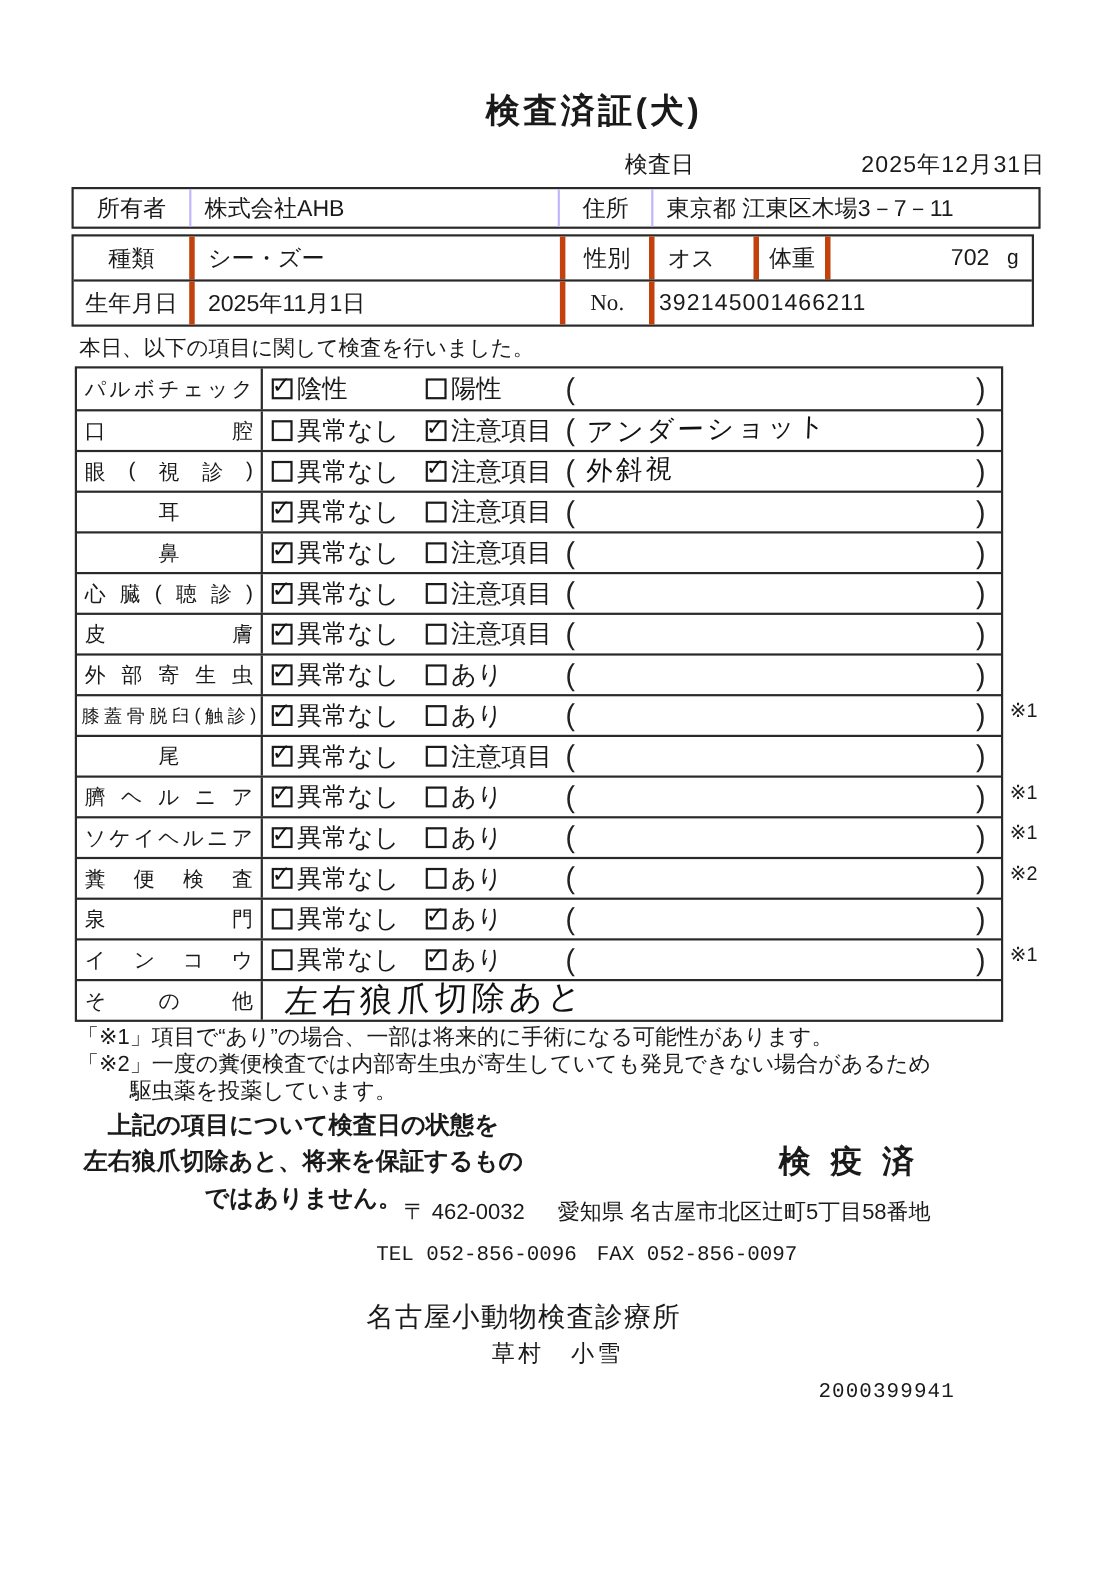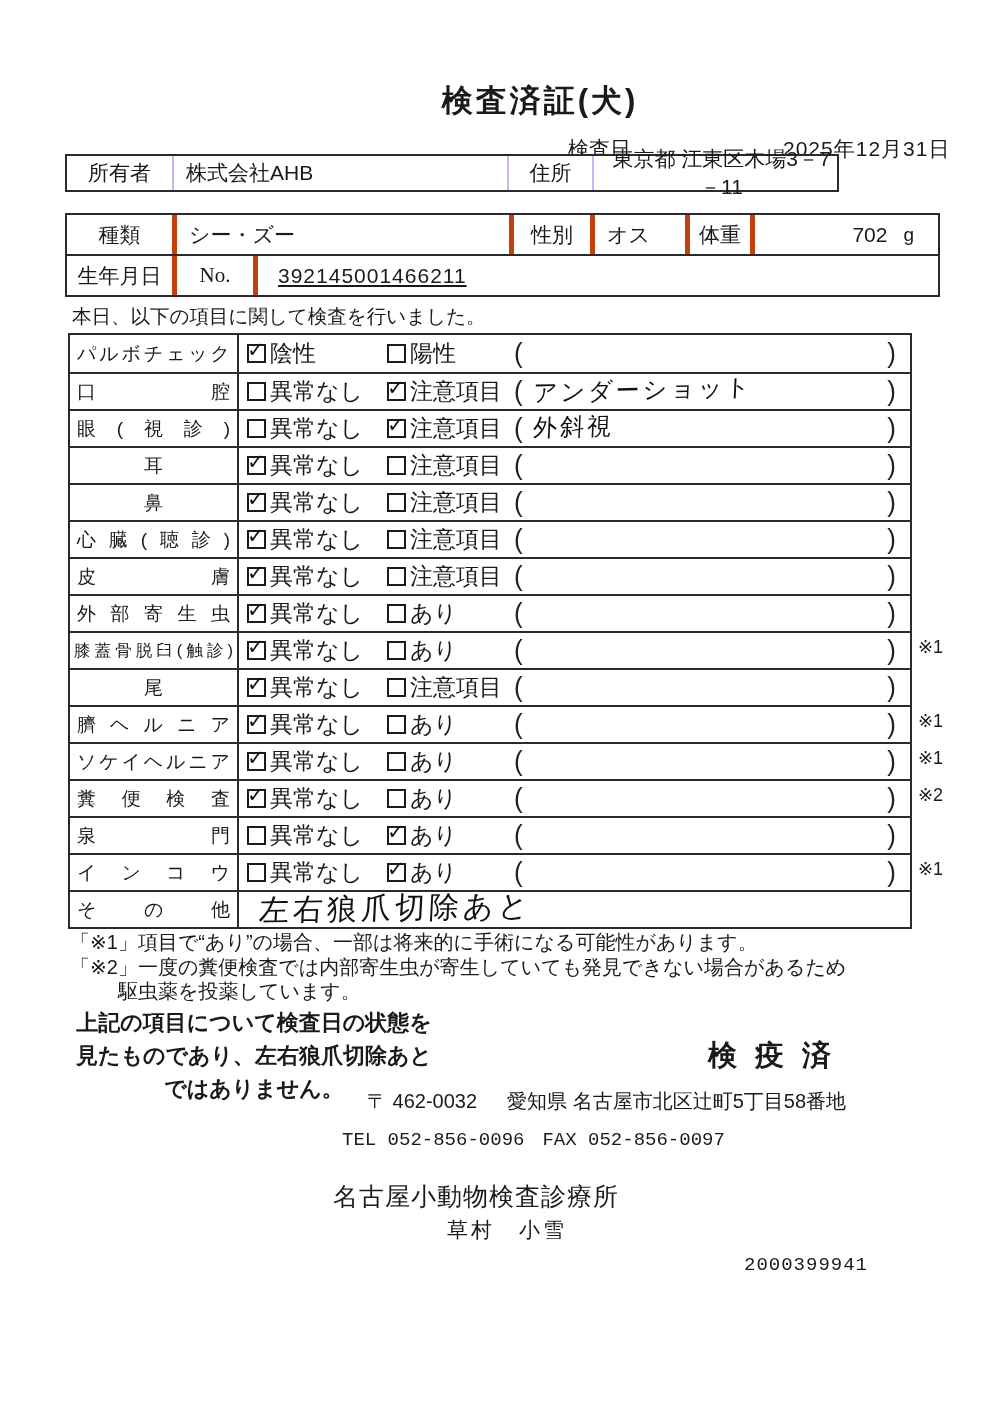--- a/index.html
+++ b/index.html
@@ -13,27 +13,27 @@
   .doc-title{top:80px;left:0;width:1000px;text-align:center;font-size:31px;font-weight:600;letter-spacing:3px;padding-left:40px;}
   
   .exam-date-label{top:135px;left:568px;font-size:21px;}
   .exam-date-value{top:135px;left:783px;font-size:21px;letter-spacing:1px;}
   
   .grid{border:2px solid #2a2a2a;display:flex;box-sizing:border-box;background:#fff;}
   .grid .cell{box-sizing:border-box;border-left:2px solid #c4b5fd;display:flex;align-items:center;font-size:21px;}
   .grid .cell:first-child{border-left:none;}
   .cell.lab{justify-content:center;}
   .cell.val{padding-left:12px;}
-  .owner-table{top:154px;left:65px;width:774px;height:38px;}
+  .owner-table{top:170px;left:65px;width:881px;height:38px;}
   .pet-table{top:213px;left:65px;width:875px;height:84px;flex-direction:column;}
   .pet-row{display:flex;flex:1;}
   .pet-row + .pet-row{border-top:2px solid #2a2a2a;}
   .pet-row .cell{box-sizing:border-box;border-left:5px solid #c2410c;display:flex;align-items:center;font-size:21px;}
   .pet-row .cell:first-child{border-left:none;}
-  .weight-val{justify-content:flex-end;padding-right:24px;}
+  .weight-val{justify-content:flex-end;padding-right:12px;}
   .unit{margin-left:16px;font-size:19px;}
   .no-label{font-family:"Liberation Serif","DejaVu Serif",serif;font-size:20px;}
   
   .intro{top:303px;left:72px;font-size:19.5px;}
   
   #exam-wrap{top:333px;left:68px;width:844px;}
   #exam-table{border:2px solid #2a2a2a;box-sizing:border-box;background:#fff;}
   .exam-row{display:flex;height:37px;box-sizing:border-box;}
   .exam-row + .exam-row{border-top:2px solid #2a2a2a;}
   .exam-label{width:169px;box-sizing:border-box;border-right:2px solid #2a2a2a;display:flex;
@@ -93,22 +93,23 @@
     <div class="cell lab" style="width:81px;justify-content:center;">性別</div>
     <div class="cell val" style="width:95px;padding-left:12px;">オス</div>
     <div class="cell lab" style="width:65px;justify-content:center;">体重</div>
     <div class="cell weight-val" style="flex:1;">
       <span>702</span>
       <span class="unit">g</span>
     </div>
   </div>
   <div class="pet-row">
     <div class="cell lab" style="width:105px;justify-content:center;">生年月日</div>
+    <div class="cell val" style="width:337px;padding-left:12px;">2025年11月1日</div>
     <div class="cell lab no-label" style="width:81px;justify-content:center;">No.</div>
-    <div class="cell val" style="flex:1;padding-left:20px;letter-spacing:1px;text-decoration:underline;">392145001466211</div>
+    <div class="cell val" style="flex:1;padding-left:4px;letter-spacing:1px;">392145001466211</div>
   </div>
 </div>
 
 <div class="abs intro">本日、以下の項目に関して検査を行いました。</div>
 
 <div class="abs" id="exam-wrap">
   <div id="exam-table">
       <div class="exam-row">
         <div class="exam-label">
           <span>パ</span>
@@ -446,21 +447,21 @@
     <div class="exam-note" style="top: 451px;">※2</div>
     <div class="exam-note" style="top: 525px;">※1</div>
   </div>
 
 <div class="abs note1">「※1」項目で“あり”の場合、一部は将来的に手術になる可能性があります。</div>
 <div class="abs note2">「※2」一度の糞便検査では内部寄生虫が寄生していても発見できない場合があるため</div>
 <div class="abs note3">駆虫薬を投薬しています。</div>
 
 <div class="abs disclaimer">
   <div>上記の項目について検査日の状態を</div>
-  <div>見たものであり、左右狼爪切除あと</div>
+  <div>左右狼爪切除あと、将来を保証するもの</div>
   <div>ではありません。</div>
 </div>
 
 <div class="abs stamp">検疫済</div>
 
 <div class="abs postal">
   <span>〒 462-0032</span><span class="addr">愛知県 名古屋市北区辻町5丁目58番地</span>
 </div>
 <div class="abs telfax">
   <span>TEL 052-856-0096</span><span class="fax">FAX 052-856-0097</span>

